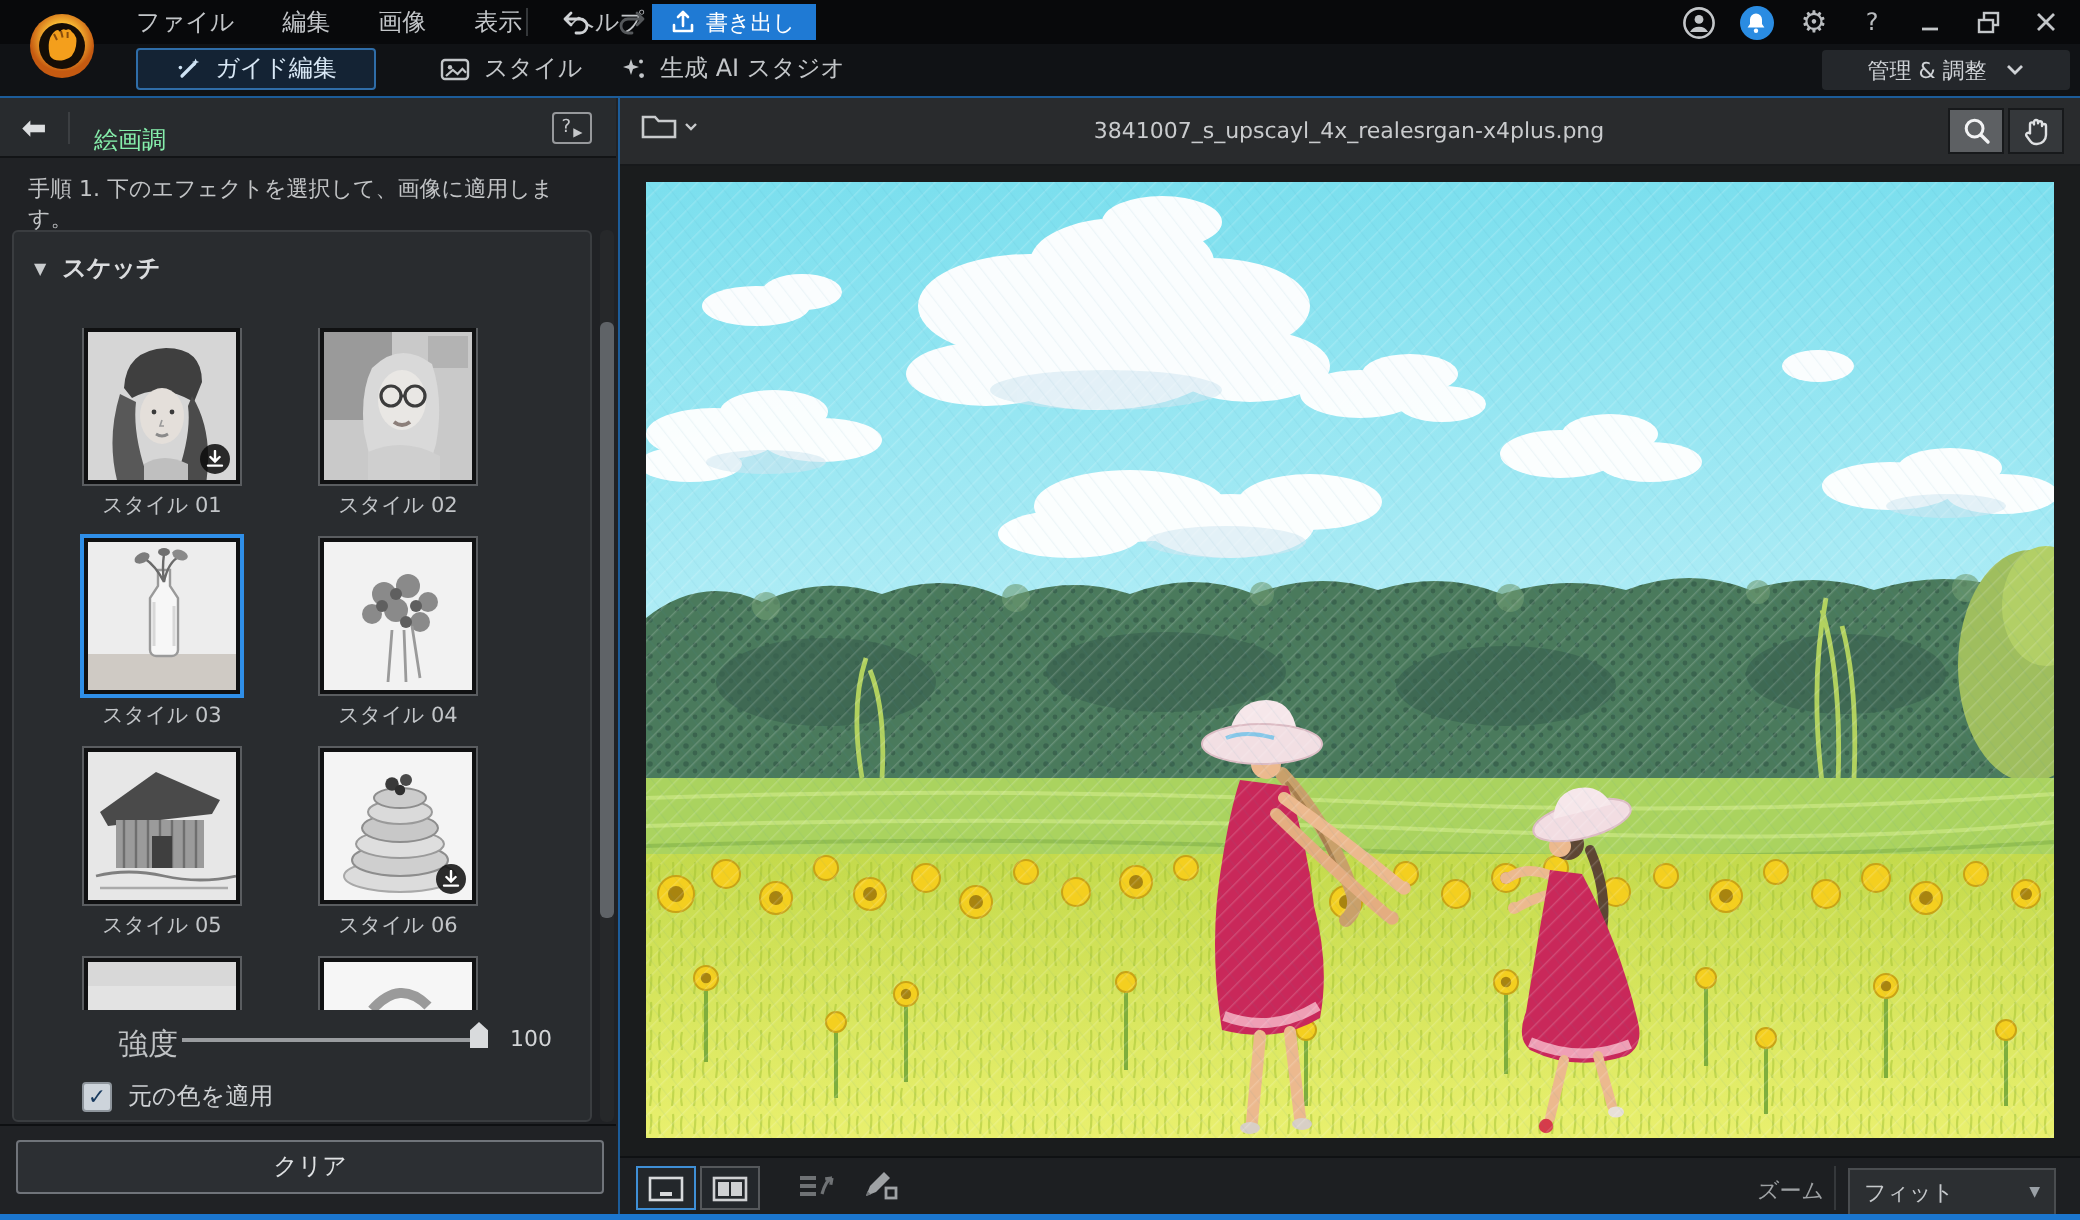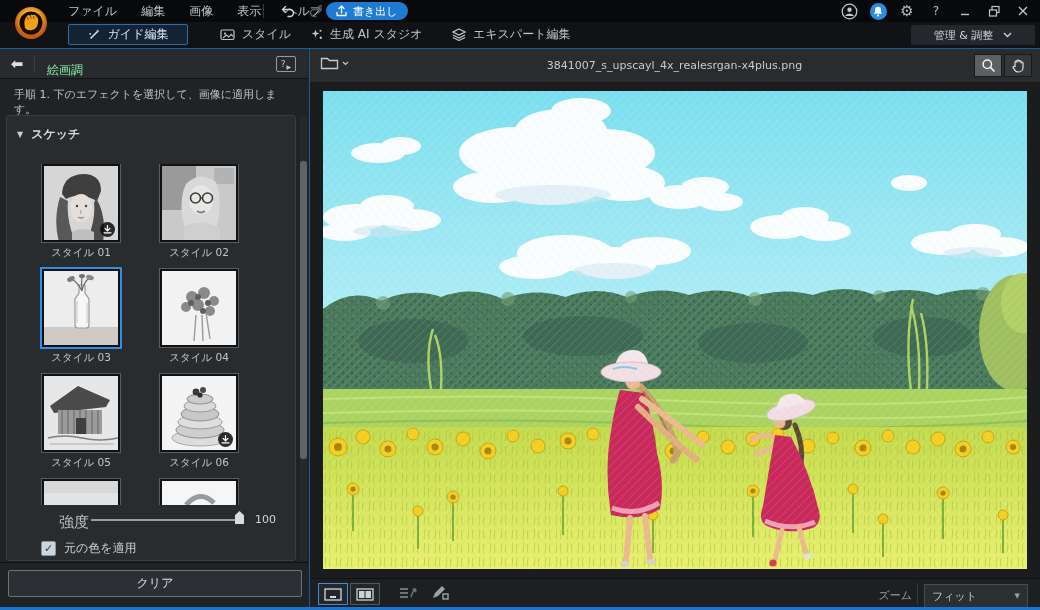--- a/index.html
+++ b/index.html
@@ -8,21 +8,21 @@
   .window { position:relative; width:1040px; height:610px; background:#0b0d10; overflow:hidden; color:#c6c9cc; }
 
   
   .titlebar { position:absolute; left:0; top:0; width:1040px; height:22px; background:#08090b; }
   .logo { position:absolute; left:10px; top:3px; width:42px; height:40px; z-index:5; }
   .menus { position:absolute; left:68px; top:0; height:22px; display:flex; align-items:center; gap:24px; font-size:12px; color:#c3c6c9; }
   .menu-item { cursor:default; }
   .menu-sep { position:absolute; left:263px; top:4px; height:14px; width:1px; background:#34373a; }
   .histbtns { position:absolute; left:278px; top:2px; display:flex; gap:8px; align-items:center; }
   .histbtn { width:20px; height:18px; display:flex; align-items:center; justify-content:center; }
-  .export-btn { position:absolute; left:326px; top:2px; height:18px; padding:0 10px; background:#1f7ad4; border-radius:9px; display:flex; align-items:center; gap:6px; color:#fff; font-size:11px; }
+  .export-btn { position:absolute; left:326px; top:2px; height:18px; padding:0 10px; background:#1f7ad4; border-radius:0; display:flex; align-items:center; gap:6px; color:#fff; font-size:11px; }
   .tb-right { position:absolute; right:8px; top:0; height:22px; display:flex; align-items:center; gap:11px; }
   .tb-ic { width:18px; height:18px; display:flex; align-items:center; justify-content:center; font-size:13px; color:#b9bcbf; }
   .bell-bg { width:17px; height:17px; border-radius:50%; background:#2a8ce2; display:flex; align-items:center; justify-content:center; }
 
   
   .tabbar { position:absolute; left:0; top:22px; width:1040px; height:26px; background:#101215; }
   .tab { position:absolute; top:2px; height:21px; display:flex; align-items:center; gap:7px; font-size:12px; color:#c3c6c9; padding:0 10px; }
   .tab.active { border:1px solid #2f6da8; border-radius:2px; background:#142334; color:#d9e8f6; }
   .tab-guided { left:68px; width:120px; justify-content:center; }
   .tab-batch { left:210px; }
@@ -206,30 +206,20 @@
     </div>
     <div class="tab tab-ai">
       <span>
         <svg width="13" height="13" viewBox="0 0 13 13">
             <path d="M5.5 1.5 l1 3 3 1 -3 1 -1 3 -1 -3 -3 -1 3 -1 z" fill="#c3c6c9"></path>
             <circle cx="10.5" cy="2.8" r="1" fill="#c3c6c9"></circle>
             <circle cx="10.8" cy="9.8" r="1.2" fill="#c3c6c9"></circle>
           </svg>
       </span>
       <span>生成 AI スタジオ</span>
-    </div>
-    <div class="tab tab-expert">
-      <span>
-        <svg width="14" height="13" viewBox="0 0 14 13">
-            <path d="M7 1 L13 4 L7 7 L1 4 z" fill="none" stroke="#c3c6c9" stroke-width="1.2"></path>
-            <path d="M1 7 L7 10 L13 7" fill="none" stroke="#c3c6c9" stroke-width="1.2"></path>
-            <path d="M1 9.5 L7 12.5 L13 9.5" fill="none" stroke="#c3c6c9" stroke-width="1.2"></path>
-          </svg>
-      </span>
-      <span>エキスパート編集</span>
     </div>
     <div class="manage-btn">
       <span>管理 &amp; 調整</span>
       <svg width="9" height="6" viewBox="0 0 9 6">
           <path d="M1 1 L4.5 4.5 L8 1" fill="none" stroke="#cfd2d6" stroke-width="1.4"></path>
         </svg>
     </div>
   </div>
 
   <div class="content">

